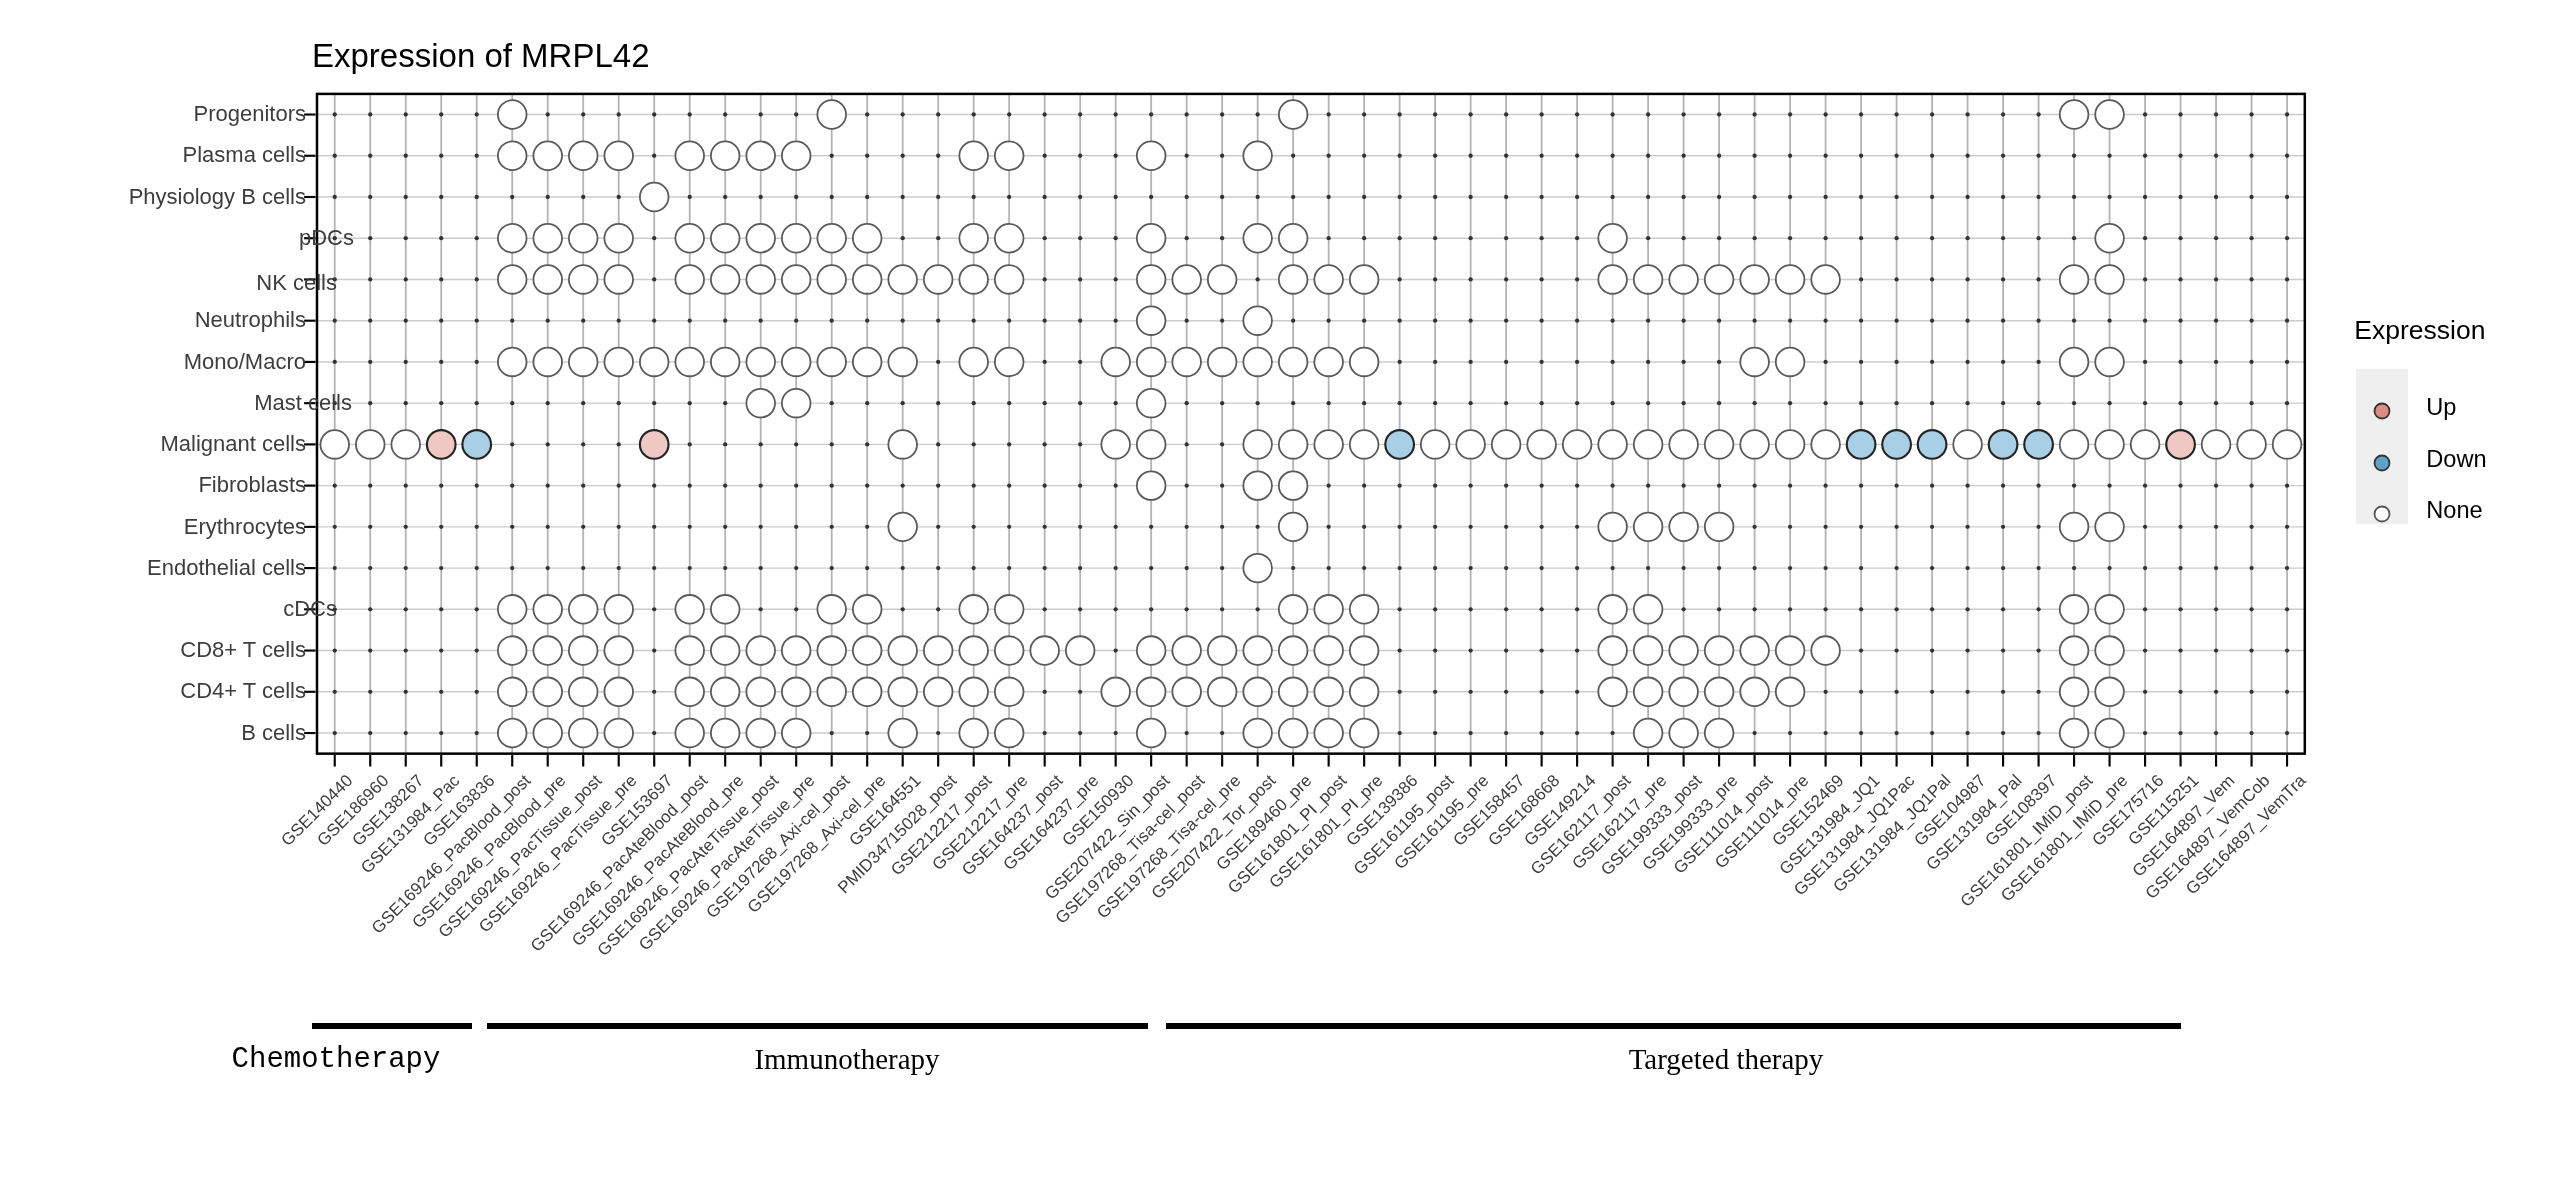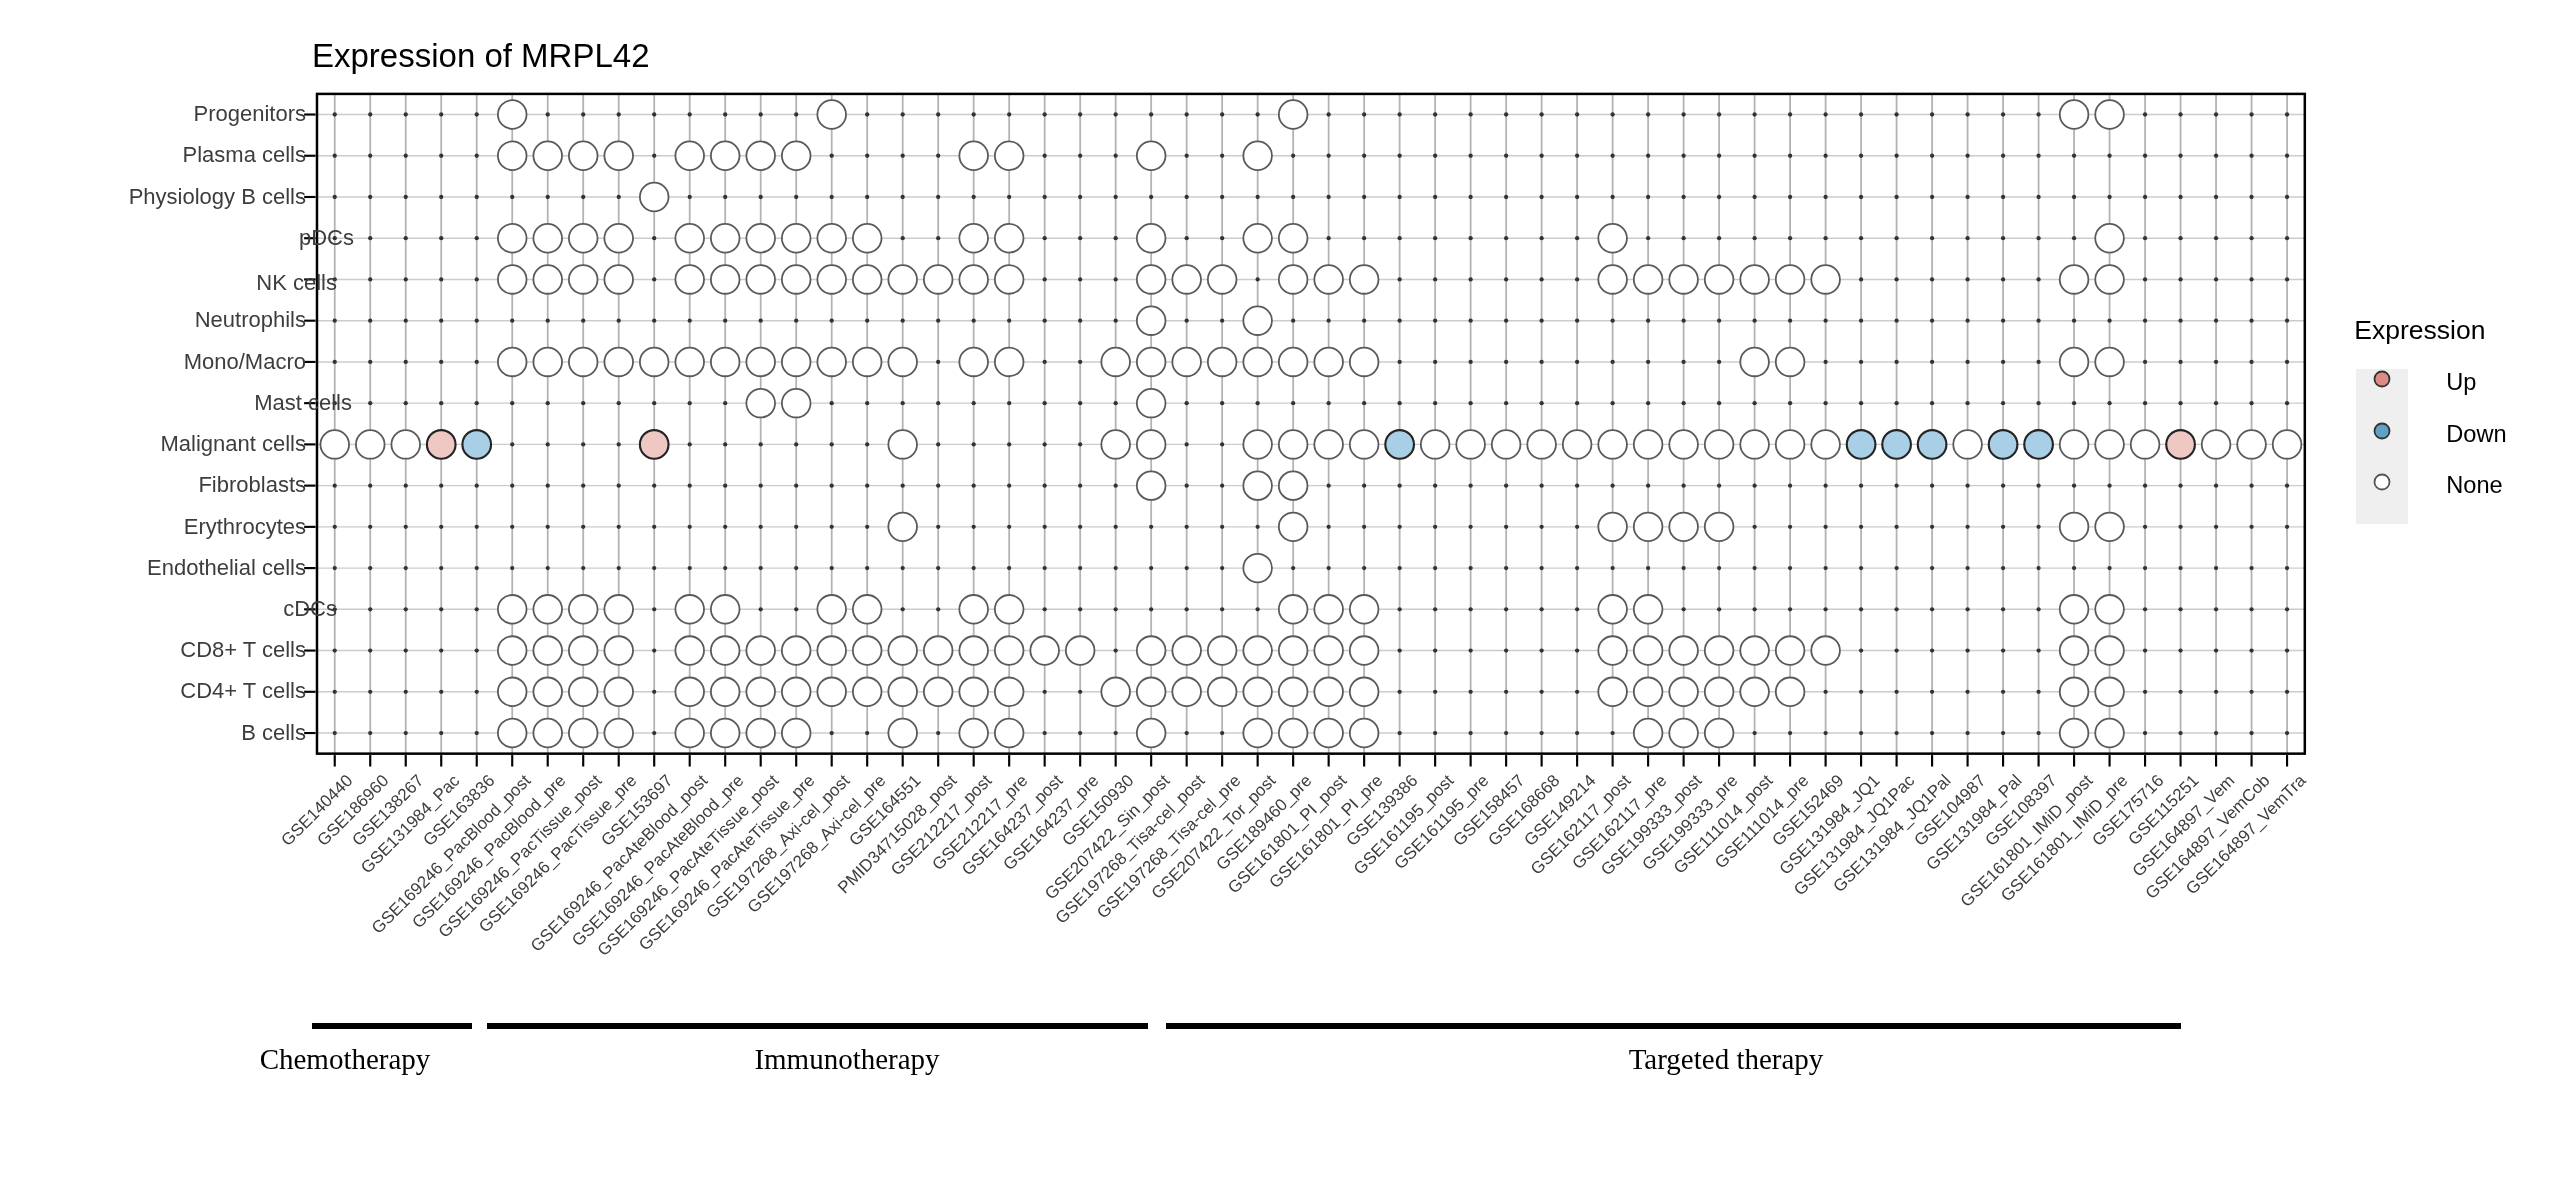--- a/index.html
+++ b/index.html
@@ -11,21 +11,21 @@
   .ylab{position:absolute;left:0;width:306px;text-align:right;
         font-size:22px;line-height:24px;color:#3d3d3d;white-space:nowrap;}
   .xlab{position:absolute;font-size:17px;color:#3d3d3d;white-space:nowrap;
         transform:translateX(-100%) rotate(-45deg);transform-origin:100% 0;}
   .grp-bar{position:absolute;top:1023px;height:6.4px;background:#000;}
   .grp-label{position:absolute;top:1043px;transform:translateX(-50%);
         font-family:"Liberation Serif", serif;font-size:29px;color:#000;white-space:nowrap;}
   .legend{position:absolute;left:2340px;top:315px;width:236px;height:229px;}
   .legend-title{position:absolute;left:14.3px;top:0;font-size:26.5px;color:#000;}
   .legend-keys-bg{position:absolute;left:15.7px;top:54px;width:52px;height:155px;background:#efefef;}
-  .legend-item{position:absolute;left:15.7px;height:52px;display:flex;align-items:flex-start;gap:20px;}
+  .legend-item{position:absolute;left:15.7px;height:52px;display:flex;align-items:flex-end;}
   .li0{top:54px;} .li1{top:106px;} .li2{top:157px;}
   .legend-swatch{width:52px;display:flex;justify-content:center;}
   .legend-swatch svg{display:block;}
   .legend-item-label{margin-left:18.6px;font-size:23.6px;color:#000;}
 </style>
 </head>
 <body>
 
 <div class="stage">
 
@@ -1392,21 +1392,21 @@
       <div class="xlab" style="left: 2083px; top: 771px;">GSE161801_IMiD_post</div>
       <div class="xlab" style="left: 2118px; top: 771px;">GSE161801_IMiD_pre</div>
       <div class="xlab" style="left: 2154px; top: 771px;">GSE175716</div>
       <div class="xlab" style="left: 2189px; top: 771px;">GSE115251</div>
       <div class="xlab" style="left: 2225px; top: 771px;">GSE164897_Vem</div>
       <div class="xlab" style="left: 2260px; top: 771px;">GSE164897_VemCob</div>
       <div class="xlab" style="left: 2296px; top: 771px;">GSE164897_VemTra</div>
     </div>
   <div id="groups">
       <div class="grp-bar" style="left: 312px; width: 160px;"></div>
-      <div class="grp-label" style="left: 345px;">Chemotherapy</div>
+      <div class="grp-label" style="left: 336px; font-family: Liberation Mono, monospace;">Chemotherapy</div>
       <div class="grp-bar" style="left: 487px; width: 661px;"></div>
       <div class="grp-label" style="left: 847px;">Immunotherapy</div>
       <div class="grp-bar" style="left: 1166px; width: 1015px;"></div>
       <div class="grp-label" style="left: 1726px;">Targeted therapy</div>
     </div>
 
   <div class="legend">
     <div class="legend-title">Expression</div>
     <div class="legend-keys-bg"></div>
     <div class="legend-item li0">

